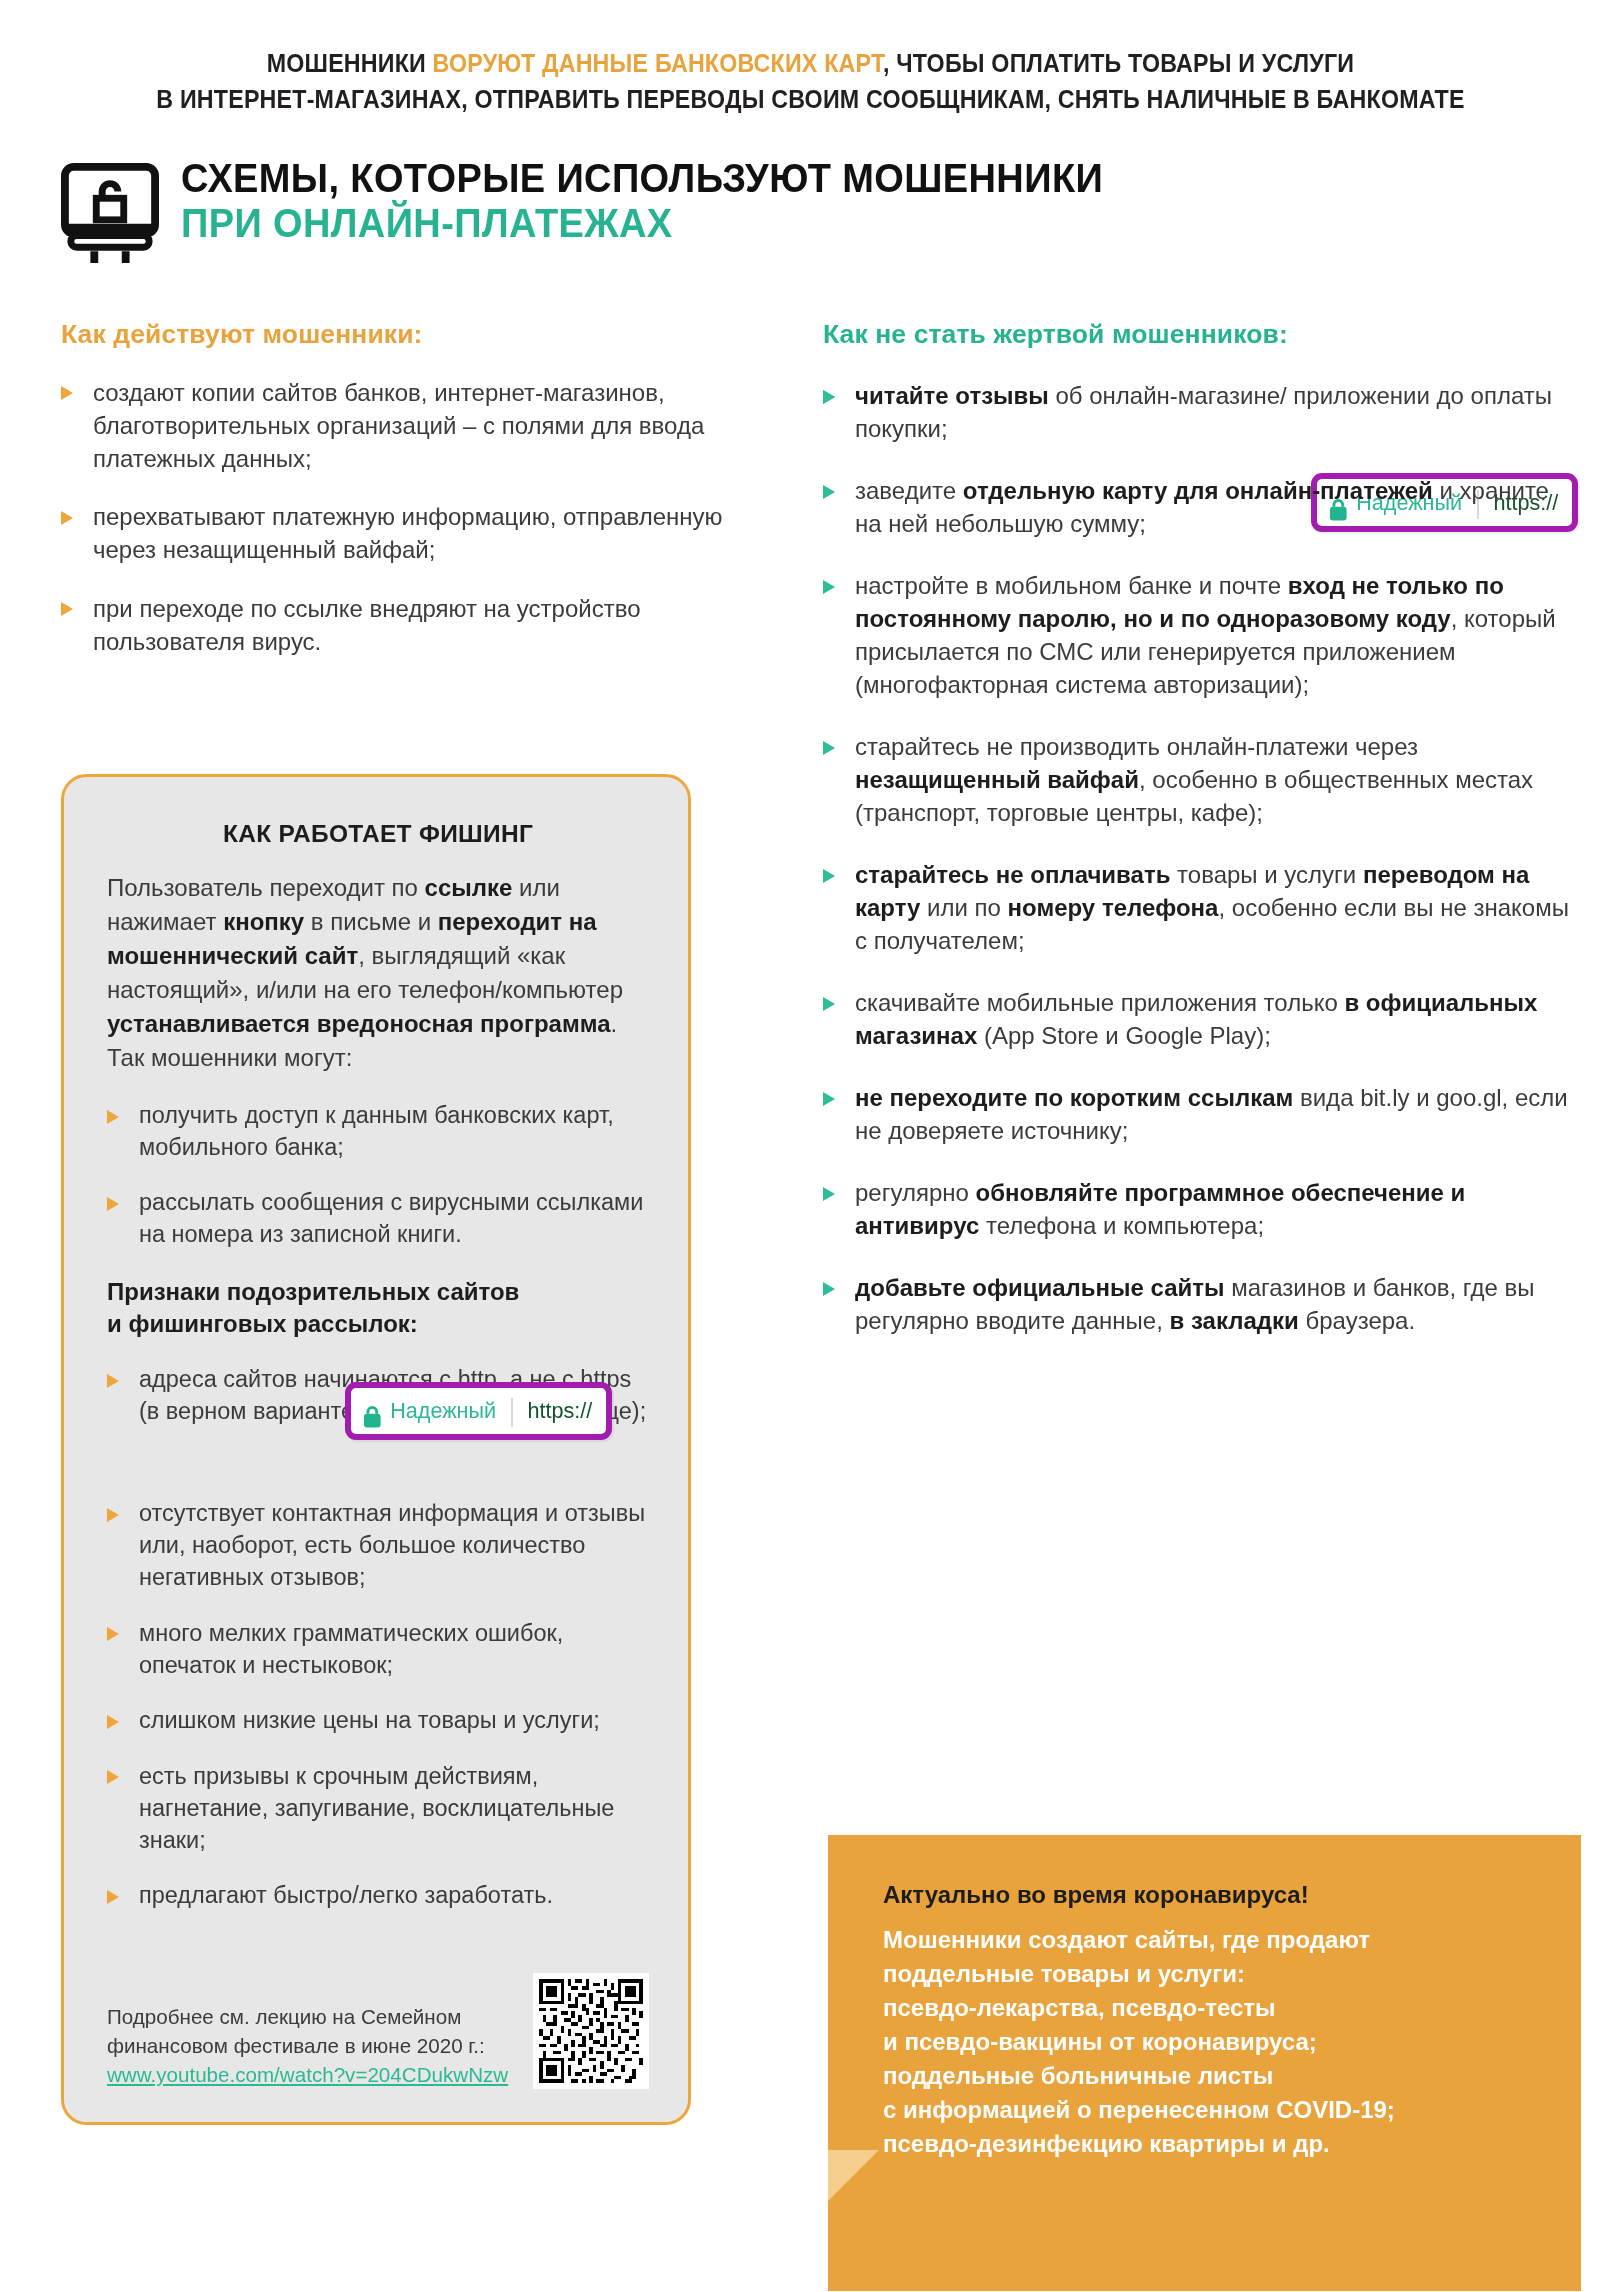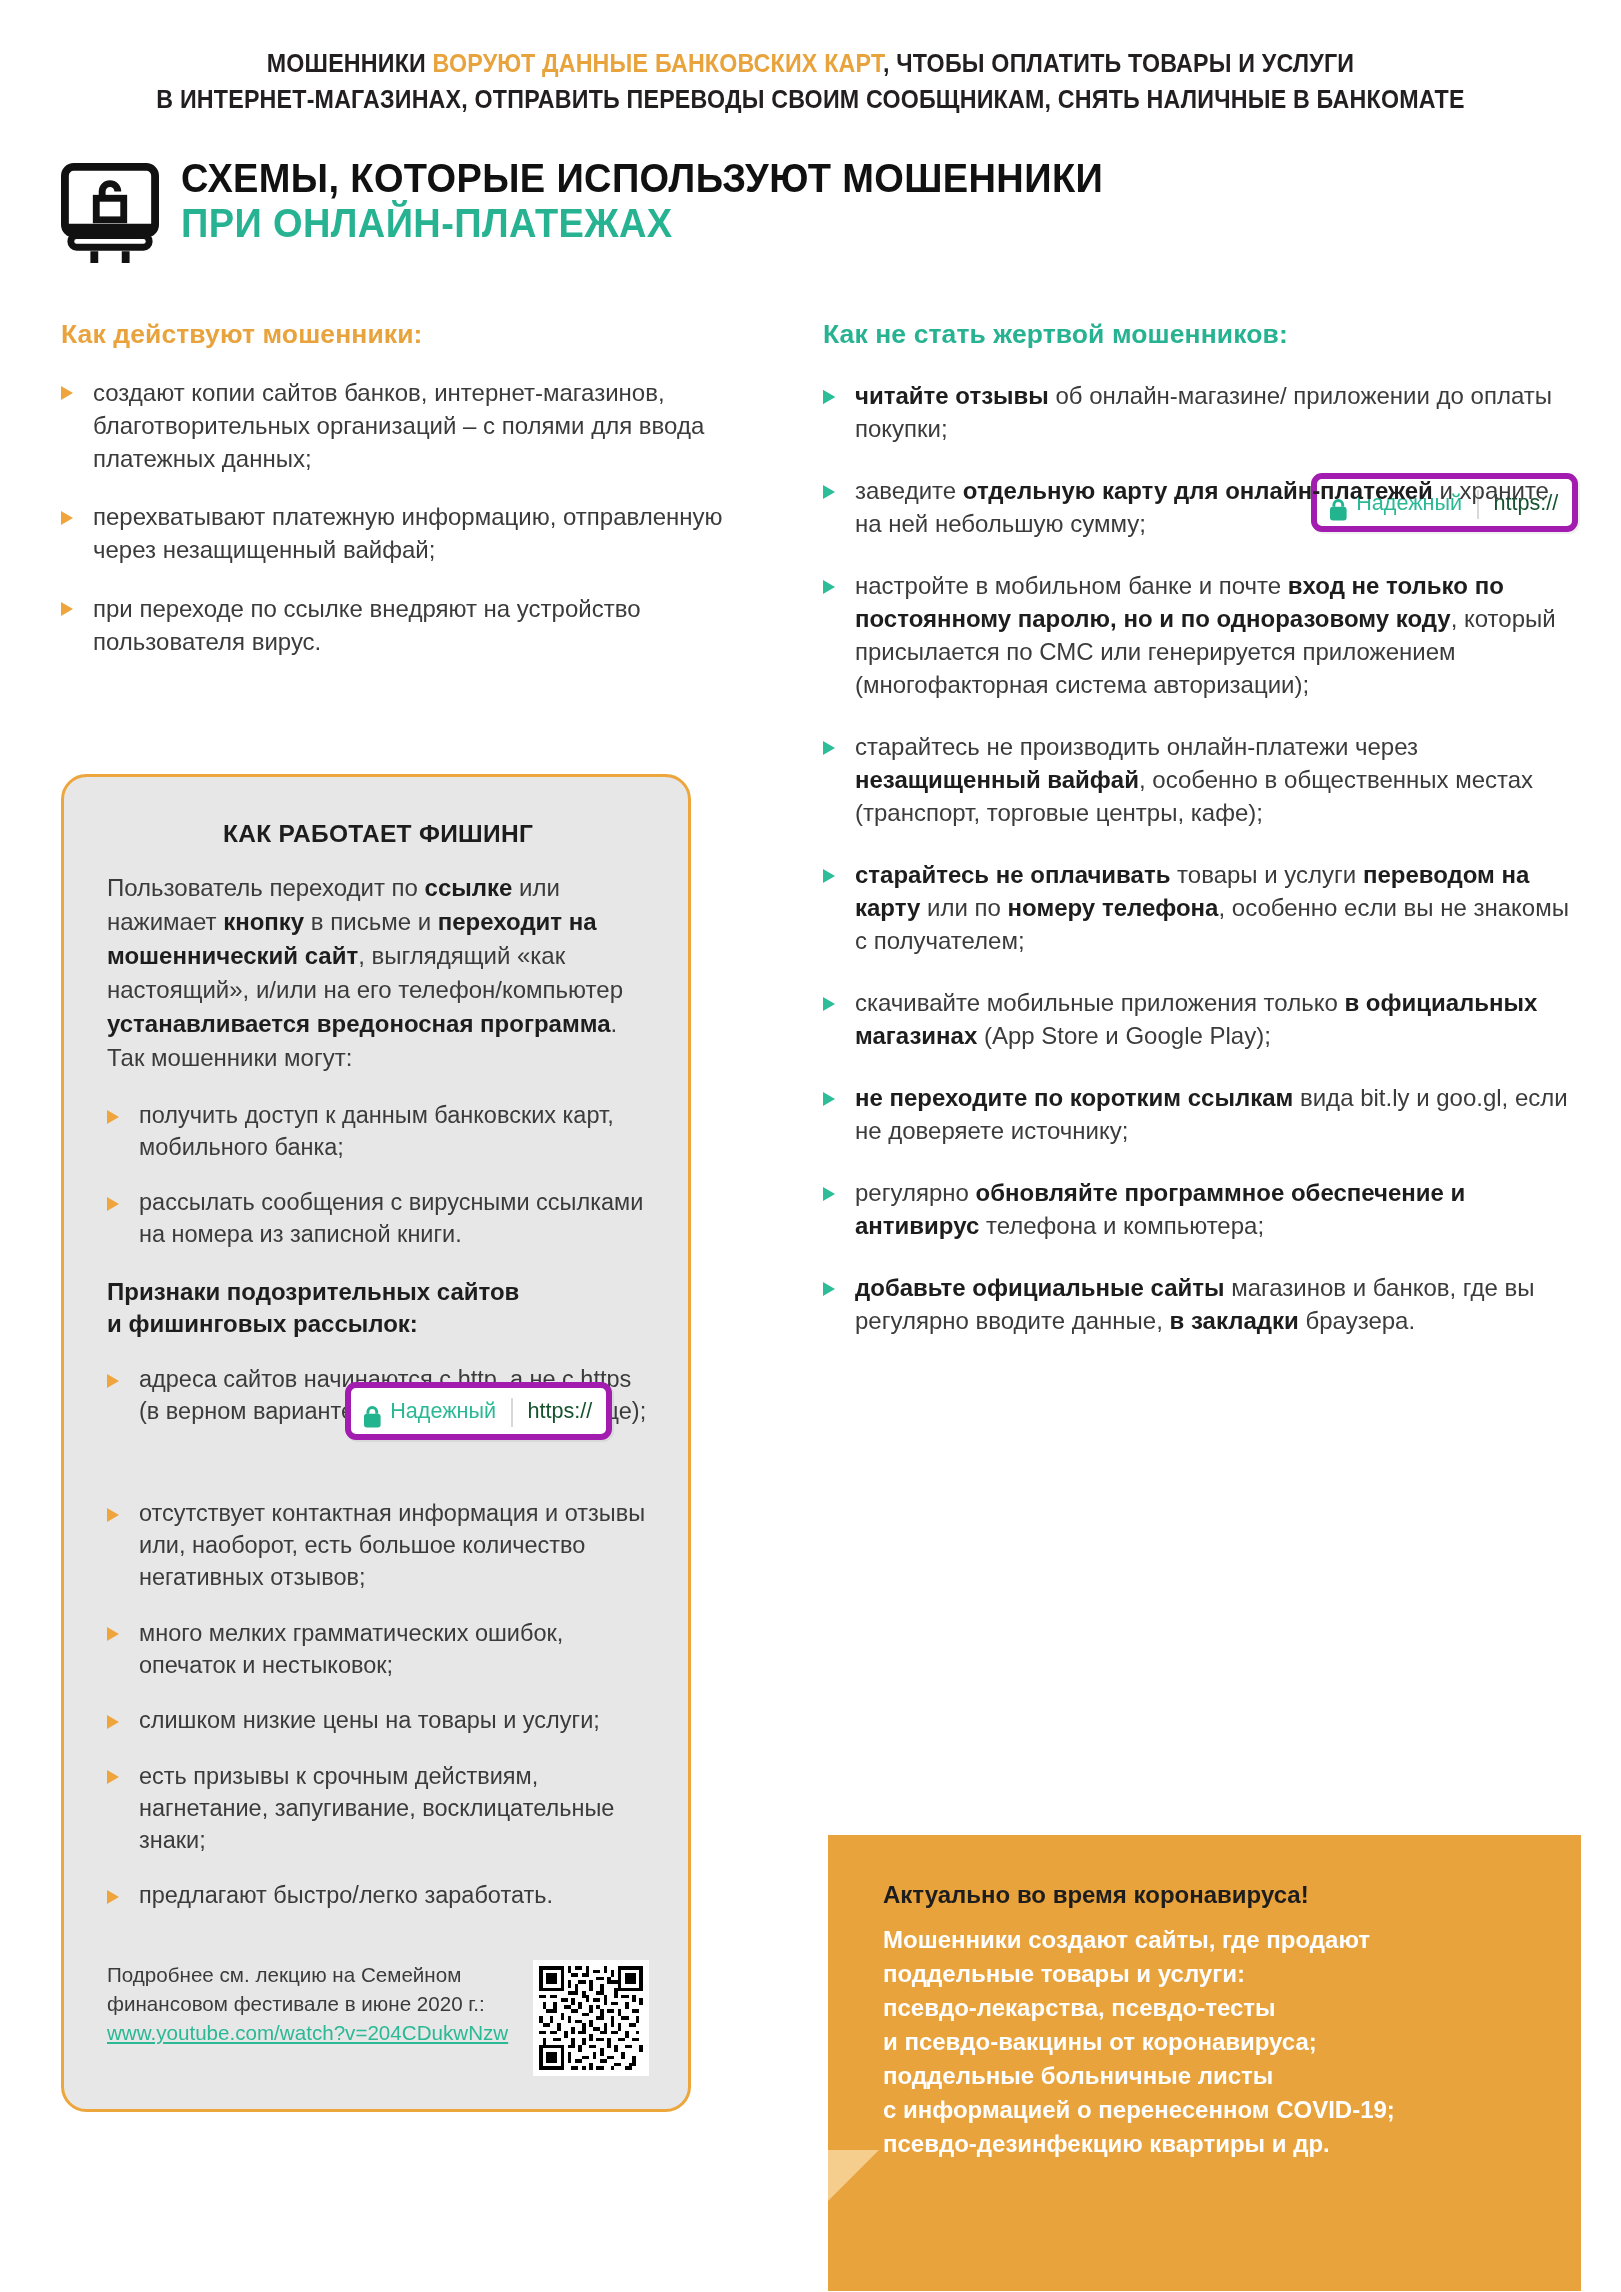--- a/index.html
+++ b/index.html
@@ -91,21 +91,21 @@
     margin:0;font-size:24px;line-height:34px;color:#3b3b3b;
     font-family:"Liberation Sans Narrow","Liberation Sans",sans-serif;
   }
   .phish p.intro b{font-weight:bold;color:#1d1d1d;}
   .phish h4{
     margin:25.5px 0 0;font-size:24px;line-height:32px;font-weight:bold;color:#1d1d1d;
     font-family:"Liberation Sans Narrow","Liberation Sans",sans-serif;
   }
   .phish ul.blist > li{font-size:23.5px;line-height:32px;margin-top:23.5px;}
 
-  .note{margin-top:49px;display:flex;align-items:flex-start;justify-content:space-between;}
+  .note{margin-top:62px;display:flex;align-items:flex-end;justify-content:space-between;}
   .note .txt{font-size:20.6px;line-height:29px;color:#3b3b3b;
     font-family:"Liberation Sans Narrow","Liberation Sans",sans-serif;}
   .note .lnk{color:#2bb894;text-decoration:underline;display:inline-block;}
   .qr{width:116px;height:116px;background:#ffffff;padding:5.9px;box-sizing:border-box;flex:0 0 116px;margin-left:13.7px;}
 
   
   .callout{
     position:absolute;left:828px;top:1835px;width:753px;height:456px;
     background:#e8a33d;box-sizing:border-box;padding:43px 51px 0 55px;
   }

